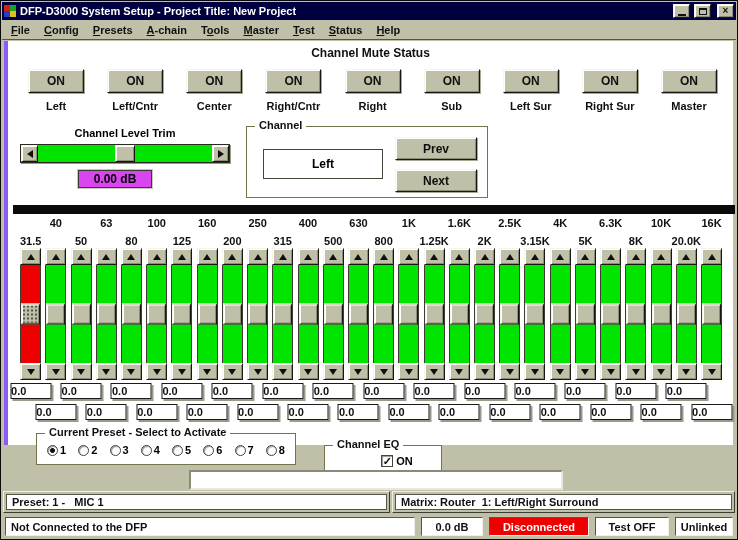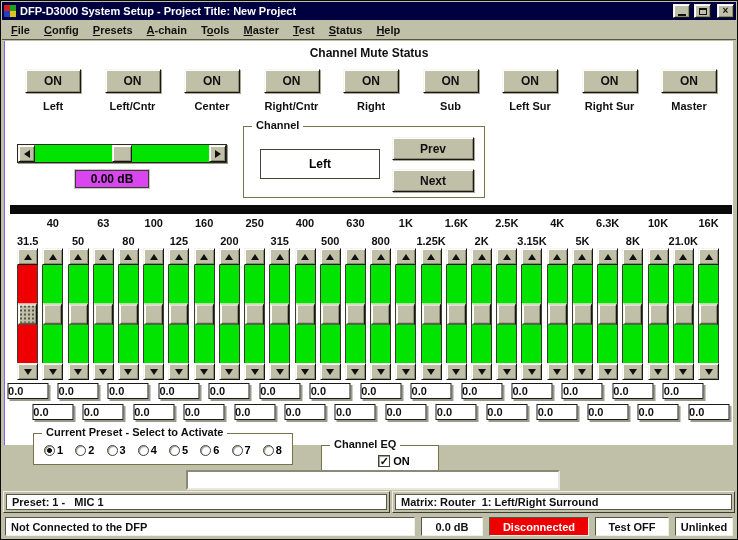--- a/index.html
+++ b/index.html
@@ -19,21 +19,21 @@
   .winbtn.close{margin-left:2px;}
   .winbtn .minbar{width:8px;height:2px;background:#101010;margin-top:8px;}
   .winbtn .maxbox{width:8px;height:7px;border:1px solid #101010;border-top:2px solid #101010;}
   
   .menubar{position:absolute;left:1px;top:19px;right:1px;height:20px;background:var(--chrome);
     display:flex;align-items:center;padding:0 2px;border-bottom:1px solid #55554a;}
   .menu-item{font-size:11px;font-weight:bold;color:#101010;padding:2px 7px;cursor:default;}
   .menu-item .mnemonic{text-decoration:underline;}
   
   .content{position:absolute;left:3px;top:40px;right:4px;height:404px;background:#fff;
-    border-left:1px solid #8b5cf6;}
+    border-left:4px solid #8b5cf6;}
   .section-title{position:absolute;top:5px;left:0;right:0;text-align:center;font-size:12px;font-weight:bold;color:#101010;}
   .mute-row{position:absolute;top:28px;left:10px;right:6px;display:flex;justify-content:space-between;}
   .mute-col{width:76px;display:flex;flex-direction:column;align-items:center;row-gap:7px;}
   .btn{background:var(--chrome);border:1px solid;border-color:#f6f6ee #181812 #181812 #f6f6ee;
     box-shadow:inset 1px 1px 0 #fff,inset -1px -1px 0 #8d8d77,1px 1px 0 #a8a894;
     font-size:12px;font-weight:bold;color:#101010;display:flex;align-items:center;justify-content:center;padding:0;}
   .on-btn{width:56px;height:24px;}
   .mute-label{font-size:11px;font-weight:bold;color:#101010;white-space:nowrap;}
   
   .trim-title{position:absolute;top:86px;left:12px;width:210px;text-align:center;font-size:11px;font-weight:bold;}
@@ -193,20 +193,21 @@
         <div class="mute-col">
           <button class="btn on-btn">ON</button>
           <div class="mute-label">Right Sur</div>
         </div>
         <div class="mute-col">
           <button class="btn on-btn">ON</button>
           <div class="mute-label">Master</div>
         </div>
       </div>
 
+    <div class="trim-title">Channel Level Trim</div>
     <div class="hslider">
       <div class="harrow">
           <span class="tri tri-left"></span>
         </div>
       <div class="htrack">
         <div class="hthumb"></div>
       </div>
       <div class="harrow">
           <span class="tri tri-right"></span>
         </div>
@@ -711,21 +712,21 @@
             <div class="varrow">
               <span class="tri tri-down"></span>
             </div>
           </div>
           <div class="value-cell">
             <div class="value-box vrow-bottom">0.0</div>
           </div>
         </div>
         <div class="eq-col">
           <div class="freq-cell">
-            <div class="freq-label row-bottom">21.0K</div>
+            <div class="freq-label row-bottom">20.0K</div>
           </div>
           <div class="vslider">
             <div class="varrow">
               <span class="tri tri-up"></span>
             </div>
             <div class="vtrack">
               <div class="vthumb"></div>
             </div>
             <div class="varrow">
               <span class="tri tri-down"></span>

